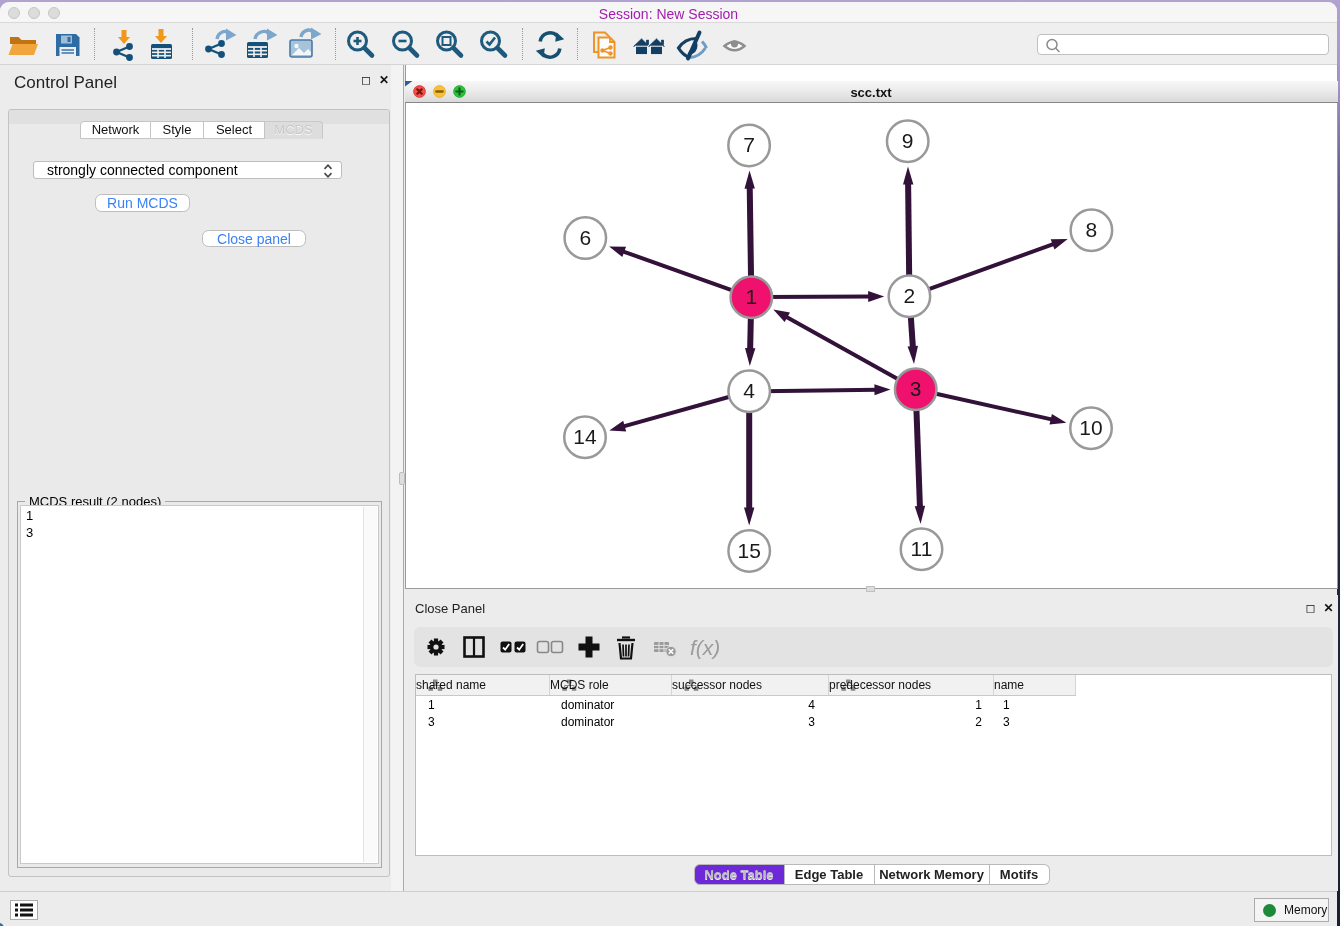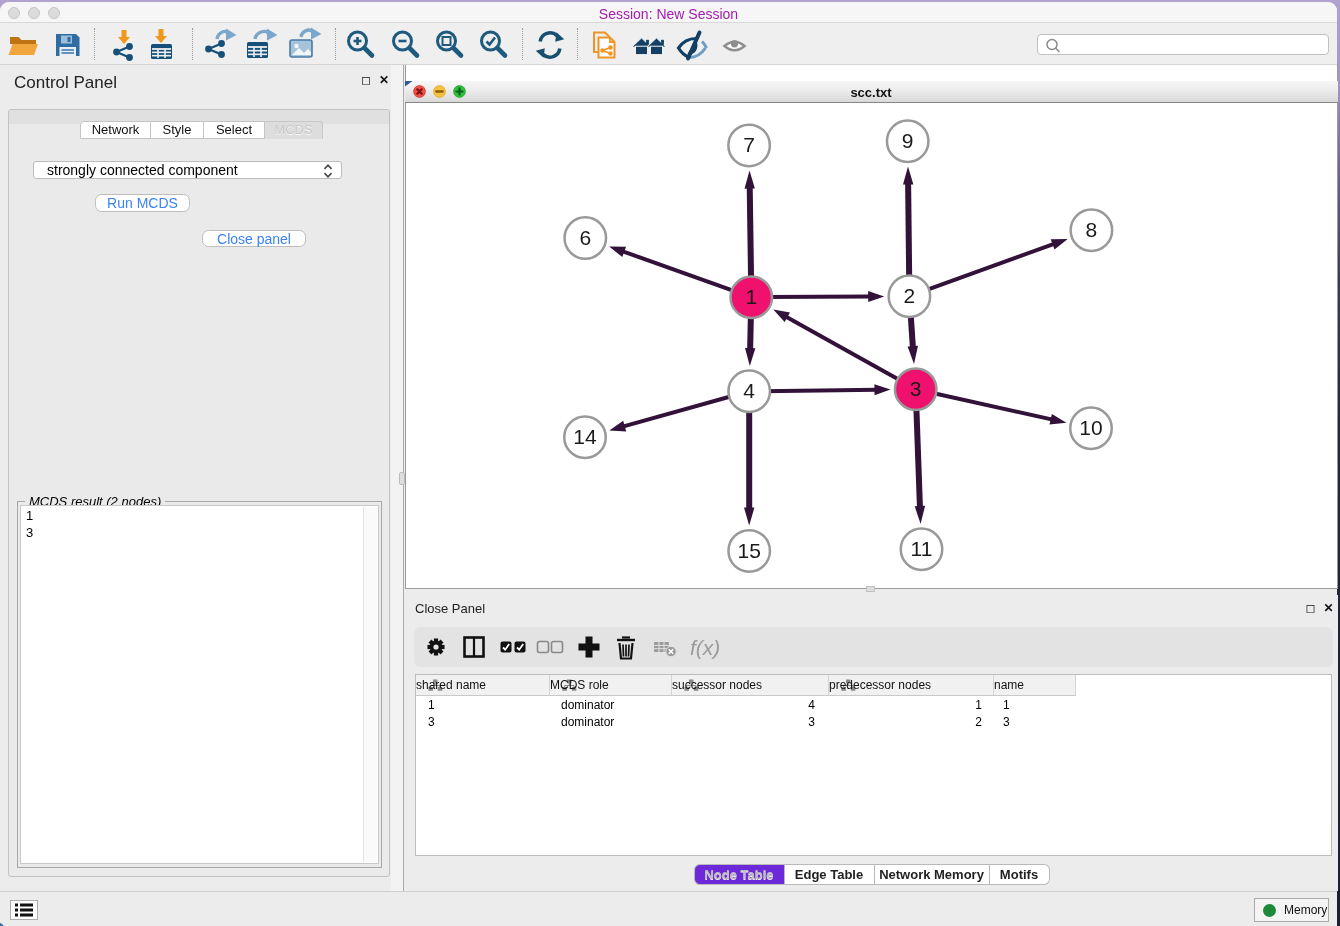--- a/index.html
+++ b/index.html
@@ -41,21 +41,21 @@
 #dropdown { position:absolute; left:24px; top:51px; width:309px; height:18px;
   background:#fff; border:1px solid #bdbdbd; border-radius:3px; font-size:14px; color:#000; }
 #dropdown .txt { position:absolute; left:13px; top:0px; }
 #runbtn { position:absolute; left:86px; top:84px; width:95px; height:18px; }
 #closebtn { position:absolute; left:193px; top:84px; width:104px; height:17px;margin-top:36px; }
 .pbtn { background:#fff; border:1px solid #bdbdbd; border-radius:6.5px;
   font-size:14px; color:#3b82f6; text-align:center; line-height:16px; }
 #mcdsbox { position:absolute; left:8px; top:391px; width:365px; height:367px;
   border:1px solid #a8a8a8; }
 #mcdslabel { position:absolute; left:7px; top:-8px; background:#eaeaea; padding:0 4px;
-  font-size:13px; color:#000;font-style:italic; }
+  font-size:13px; color:#000; }
 #mcdsinner { position:absolute; left:2px; top:3px; right:2px; bottom:3px; background:#fff;
   border:1px solid #c9c9c9; font-size:13px; color:#000; line-height:17px; padding:1px 0 0 5px; }
 #mcdsscroll { position:absolute; right:1px; top:1px; width:14px; bottom:1px;
   background:#fafafa; border-left:1px solid #e3e3e3; }
 
 #netwin { position:absolute; left:404.5px; top:65px; width:933px; height:524px;
   background:#fff; border:1px solid #9b9b9b; border-top:none; }
 #nettitle { position:absolute; left:-1px; top:16px; width:933px; height:22px;
   background:linear-gradient(180deg,#f7f7f7 0%,#ececec 45%,#d9d9d9 100%);
   border-bottom:1px solid #868686; }

